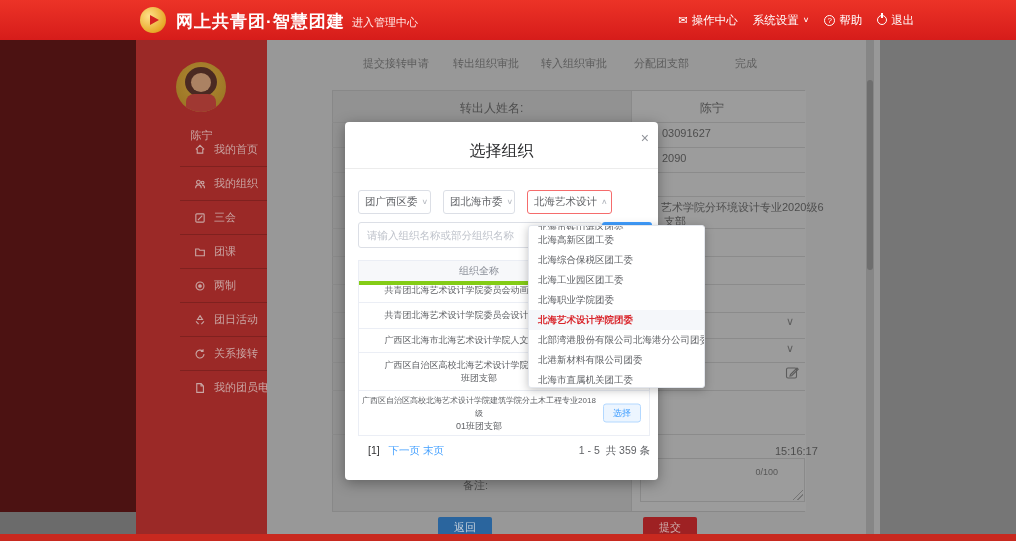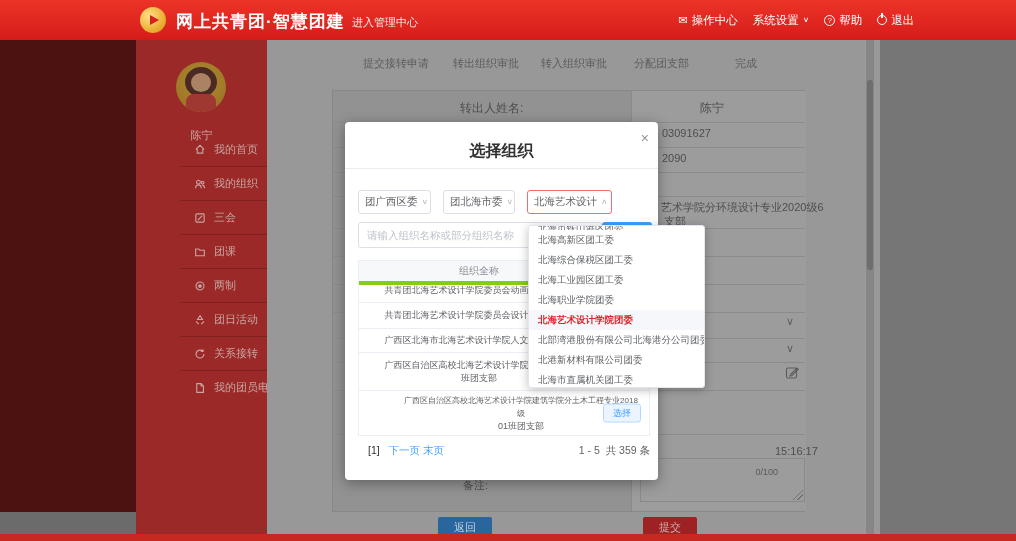--- a/index.html
+++ b/index.html
@@ -60,36 +60,36 @@
   .btn-back { position:absolute; left:438px; top:517px; width:54px; height:20px; background:#2a659e; color:#c3cfdb;
               font-size:11px; text-align:center; line-height:20px; border-radius:2px; z-index:2; cursor:pointer; }
   .btn-submit { position:absolute; left:643px; top:517px; width:54px; height:20px; background:#9e2123; color:#cfb2b1;
               font-size:11px; text-align:center; line-height:20px; border-radius:2px; z-index:2; cursor:pointer; }
   .footer-strip { position:absolute; left:0; top:534px; width:1016px; height:7px; background:#c8291f; z-index:40; }
 
   
   .modal { position:absolute; left:345px; top:122px; width:313px; height:358px; background:#fff; border-radius:4px;
            box-shadow:0 3px 14px rgba(0,0,0,.35); z-index:30; }
   .modal-close { position:absolute; right:9px; top:9px; color:#909399; font-size:14px; cursor:pointer; line-height:1; }
-  .modal-title { position:absolute; left:0; top:19px; width:100%; text-align:center; font-size:16px; font-weight:bold; color:#303133; }
+  .modal-title { position:absolute; left:0; top:19px; width:100%; text-align:center; font-size:16px; font-weight:normal; color:#303133; }
   .modal-hr { position:absolute; left:0; top:46px; width:100%; height:1px; background:#ececec; }
   .sel-btn { position:absolute; top:68px; height:24px; border:1px solid #dcdfe6; border-radius:3px; background:#fff;
              font-size:10.5px; color:#606266; display:flex; align-items:center; padding:0 6px; gap:4px; cursor:pointer; white-space:nowrap; overflow:hidden; }
   .sel-btn .caret { color:#b7bbc2; }
   .sel-open { border-color:#f56c6c; }
   .search-input { position:absolute; left:13px; top:100px; width:244px; height:26px; border:1px solid #dcdfe6; border-radius:3px;
                   font-size:10.5px; color:#606266; padding:0 8px; outline:none; background:#fff;
                   font-family:"Liberation Sans","DejaVu Sans",sans-serif; }
   .search-input::placeholder { color:#bfc3cb; }
   .search-btn { position:absolute; left:257px; top:100px; width:50px; height:26px; background:#409eff; border-radius:3px; cursor:pointer; }
   .org-table { position:absolute; left:13px; top:138px; width:292px; border:1px solid #ebeef5; font-size:9px; color:#606266; }
   .tbl-head { height:24px; background:#f7f8fa; border-bottom:4px solid #84cc16; display:flex; align-items:center; }
   .th-name { width:240px; text-align:center; color:#8b8f98; font-size:10px; }
   .tbl-row { position:relative; border-bottom:1px solid #ebeef5; display:flex; align-items:center; }
-  .tbl-row:last-child { border-bottom:none;margin-left:42px; }
+  .tbl-row:last-child { border-bottom:none; }
   .row-name { width:240px; text-align:center; overflow:hidden; line-height:13px; }
   .row-clip { height:18px; }
   .row-clip .row-name { margin-top:-7px; }
   .pick-btn { position:absolute; right:8px; top:50%; transform:translateY(-50%); font-size:9px; color:#409eff;
               border:1px solid #b3d8ff; background:#ecf5ff; border-radius:3px; padding:2px 9px; cursor:pointer; white-space:nowrap; }
   .tbl-scroll { position:absolute; right:-8px; top:136px; width:4px; height:36px; background:#c9c9c9; border-radius:2px; }
   .pager { position:absolute; left:13px; top:322px; width:292px; font-size:10.5px; color:#303133;padding-left:10px; }
   .pager .pg-link { color:#409eff; cursor:pointer; }
   .pager .pg-right { position:absolute; right:0; top:0; color:#606266; }
 

